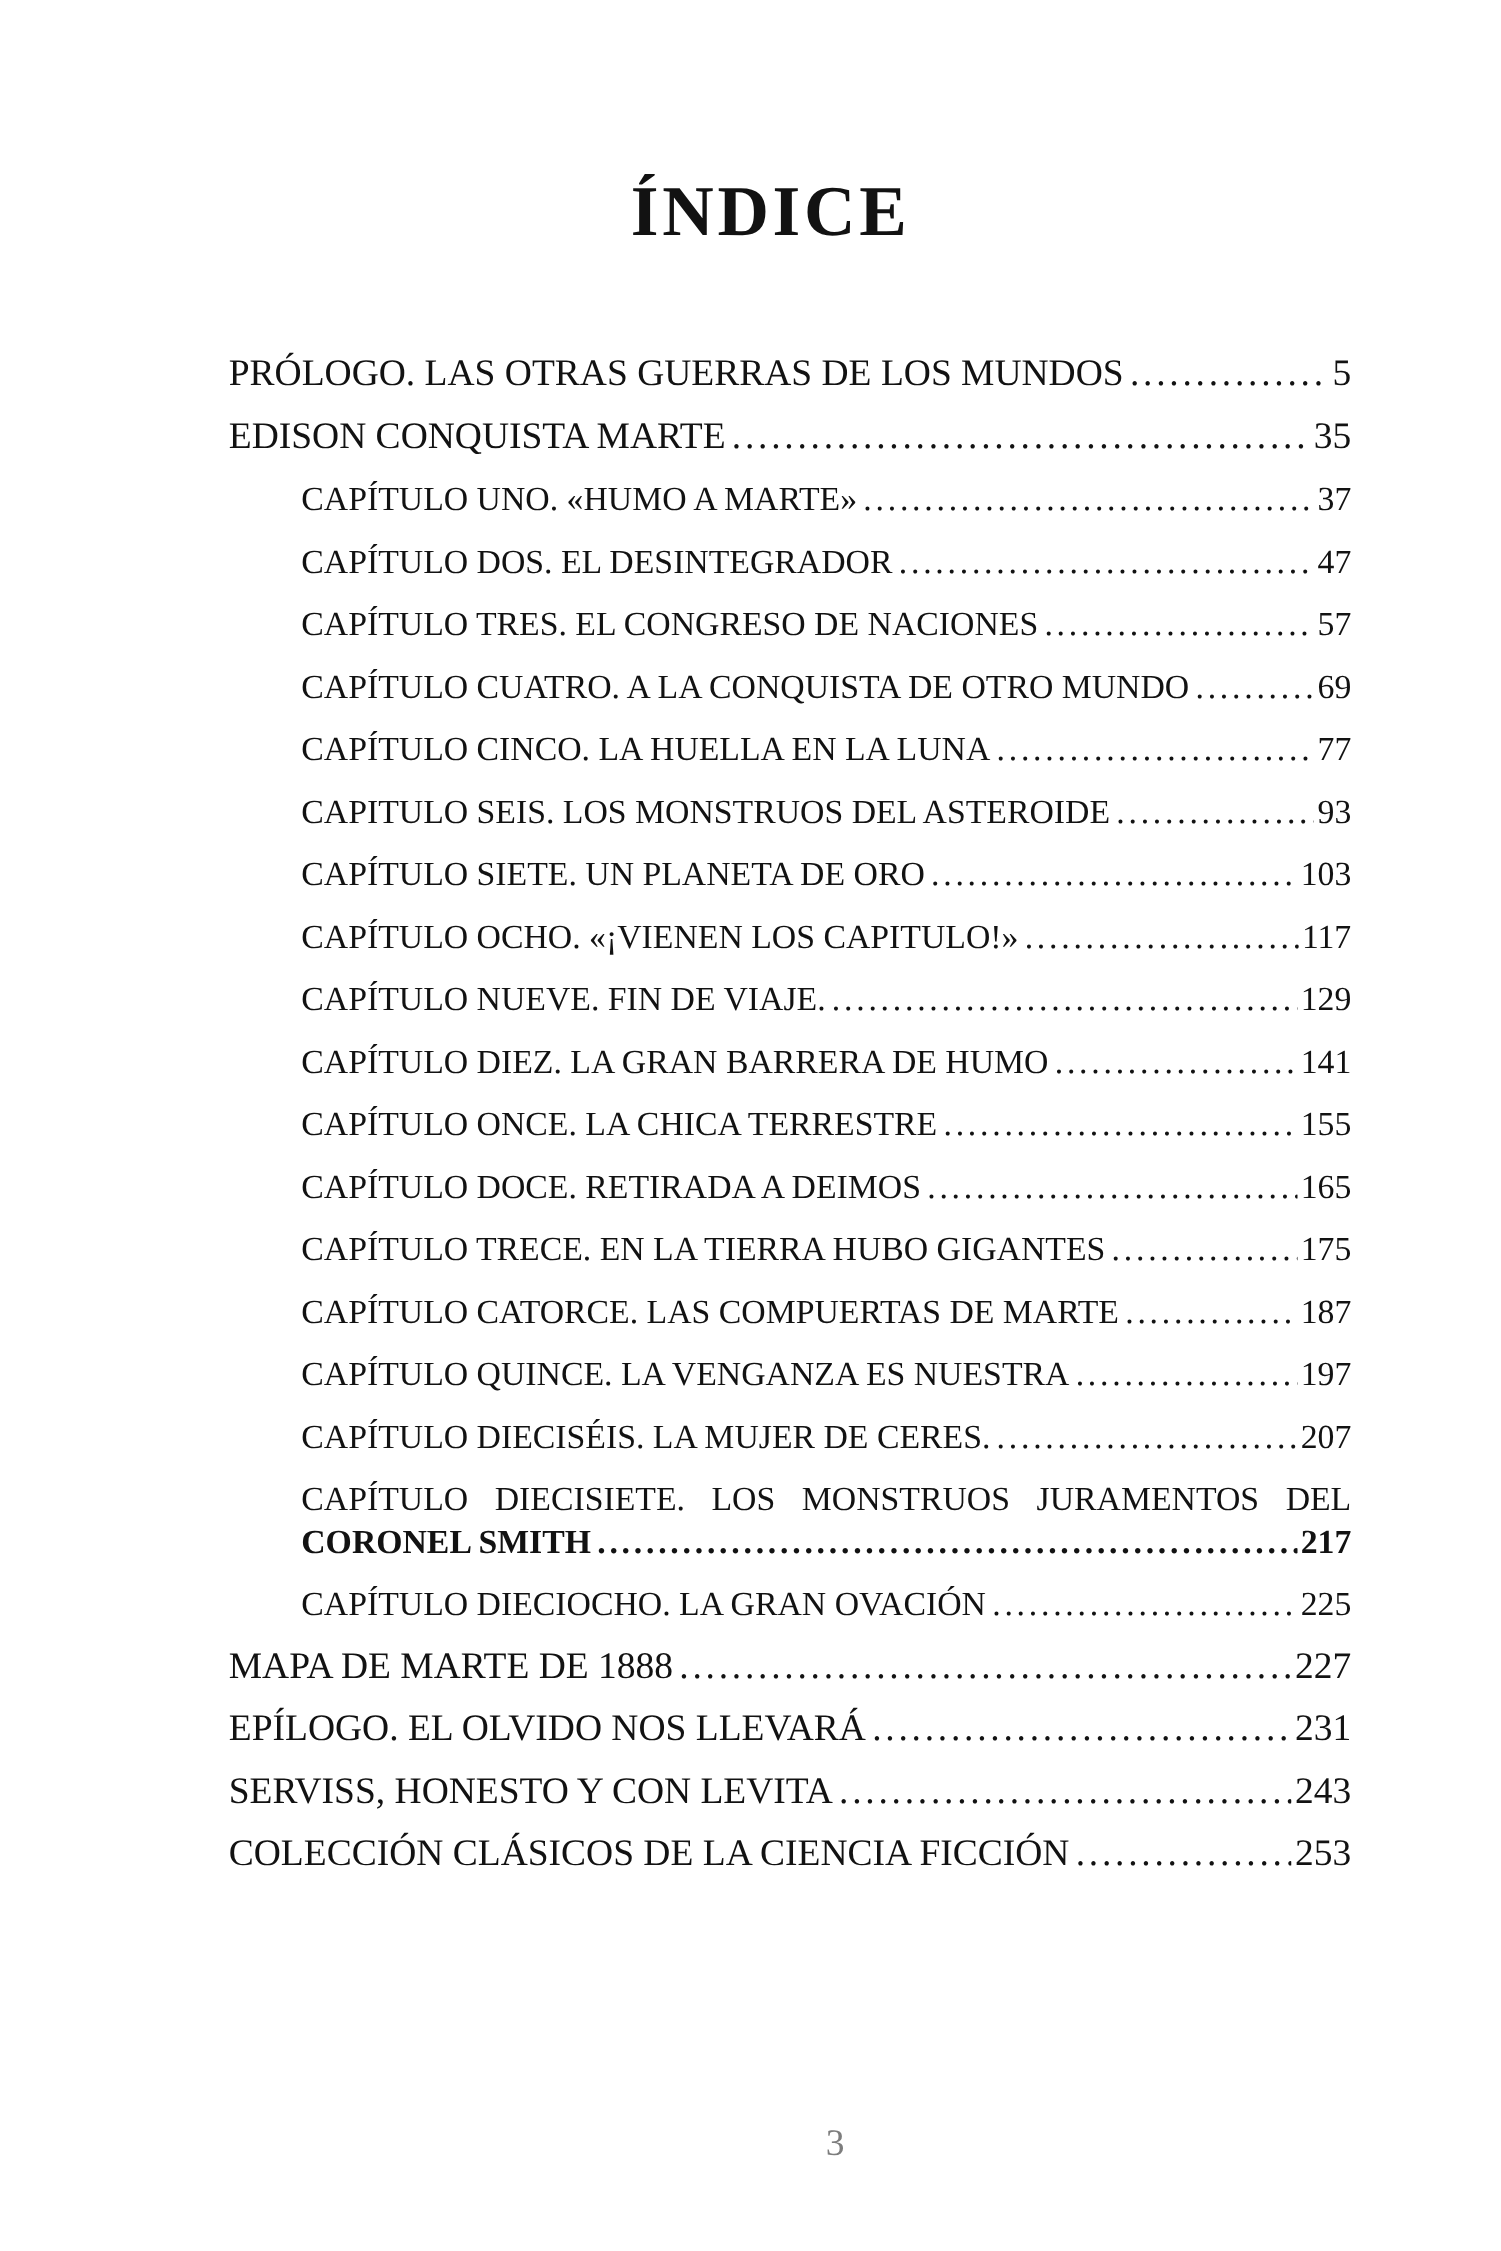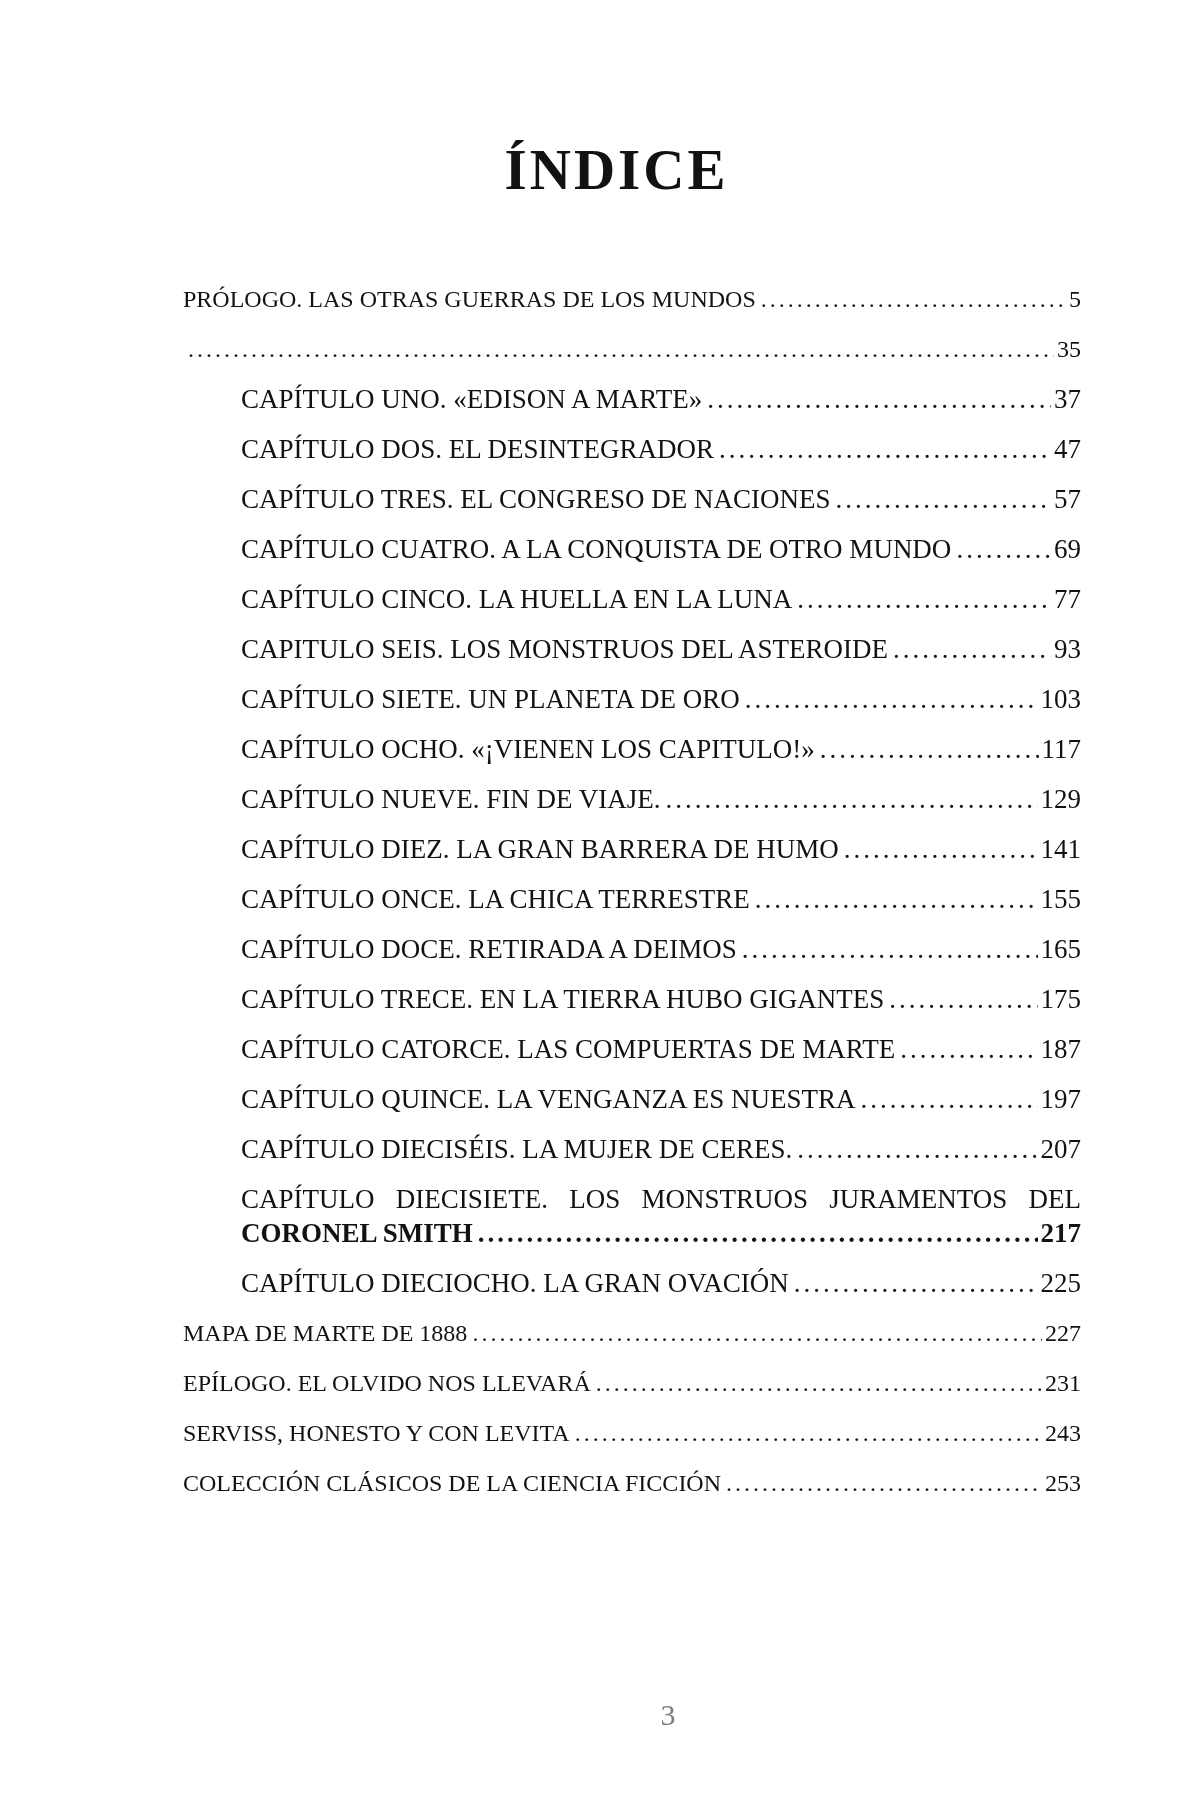--- a/index.html
+++ b/index.html
@@ -25,21 +25,21 @@
     position:absolute;
     top:282px; left:183px;
     width:898px;
   }
   .toc-entry {
     display:flex;
     align-items:baseline;
     line-height:34px;
     margin-bottom:16px;
   }
-  .toc-entry.level-0 { font-size:24px; }
+  .toc-entry.level-0 { font-size:30px; }
   .toc-entry.level-1 { font-size:27px; padding-left:58px; }
   .toc-entry .label { white-space:nowrap; flex:0 0 auto; }
   .toc-entry .leader {
     flex:1 1 auto;
     overflow:hidden;
     white-space:nowrap;
     letter-spacing:3px;
     margin:0 3px 0 5px;
   }
   .toc-entry .pagenum { flex:0 0 auto; white-space:nowrap; }
@@ -68,25 +68,26 @@
 
 <div class="page">
   <h1 class="title">ÍNDICE</h1>
   <div class="toc" id="toc">
       <div class="toc-entry level-0">
         <span class="label">PRÓLOGO. LAS OTRAS GUERRAS DE LOS MUNDOS</span>
         <span class="leader">............................................................................................................................................</span>
         <span class="pagenum">5</span>
       </div>
       <div class="toc-entry level-0">
+        <span class="label">EDISON CONQUISTA MARTE</span>
         <span class="leader">............................................................................................................................................</span>
         <span class="pagenum">35</span>
       </div>
       <div class="toc-entry level-1">
-        <span class="label">CAPÍTULO UNO. «EDISON A MARTE»</span>
+        <span class="label">CAPÍTULO UNO. «HUMO A MARTE»</span>
         <span class="leader">............................................................................................................................................</span>
         <span class="pagenum">37</span>
       </div>
       <div class="toc-entry level-1">
         <span class="label">CAPÍTULO DOS. EL DESINTEGRADOR</span>
         <span class="leader">............................................................................................................................................</span>
         <span class="pagenum">47</span>
       </div>
       <div class="toc-entry level-1">
         <span class="label">CAPÍTULO TRES. EL CONGRESO DE NACIONES</span>

